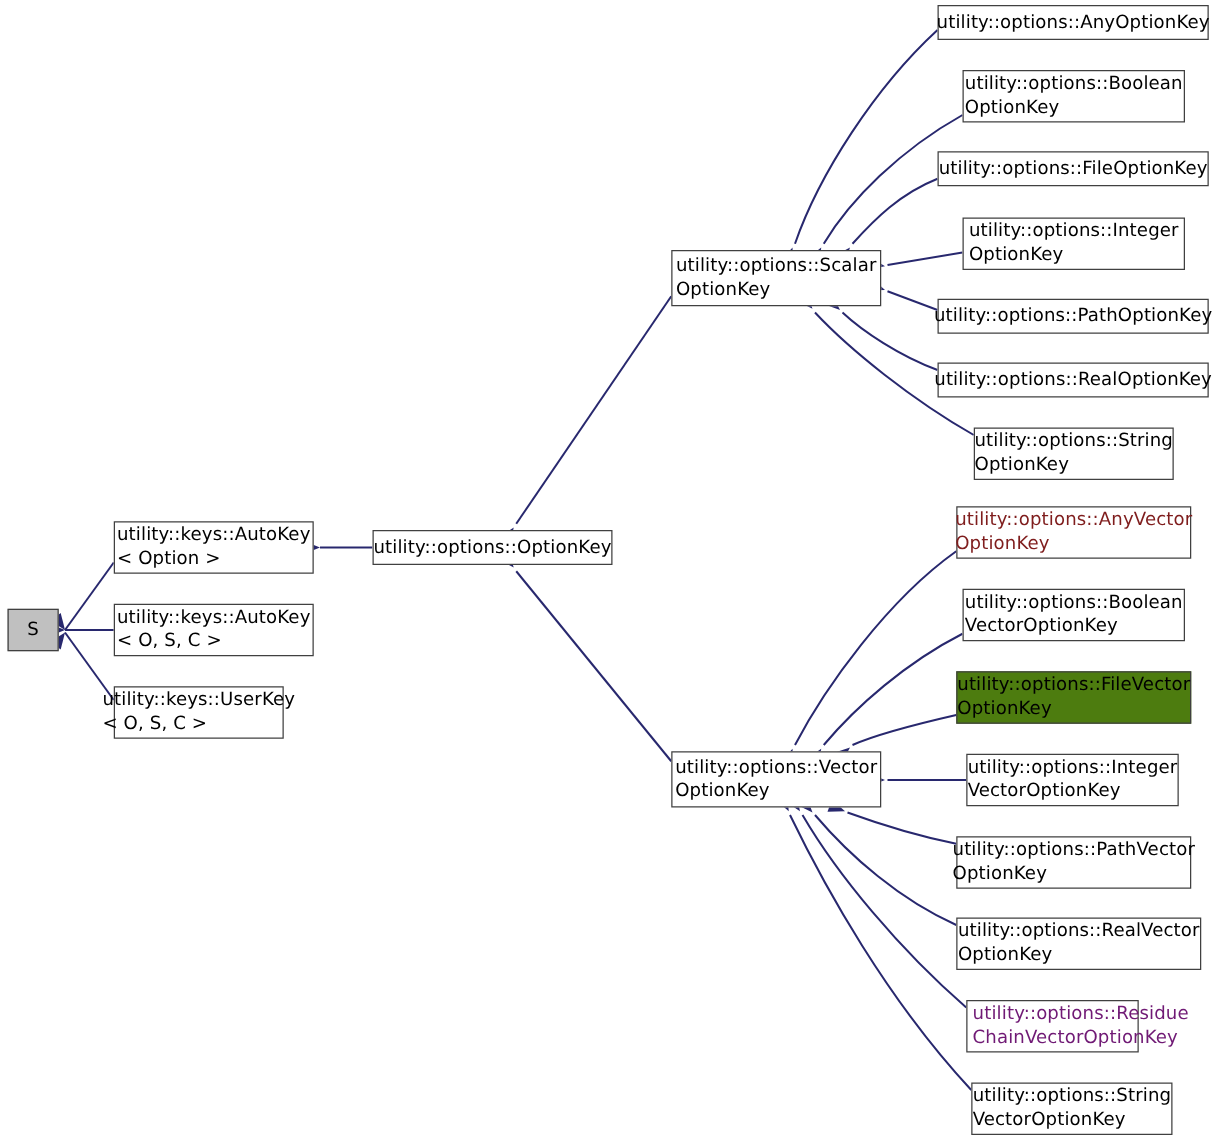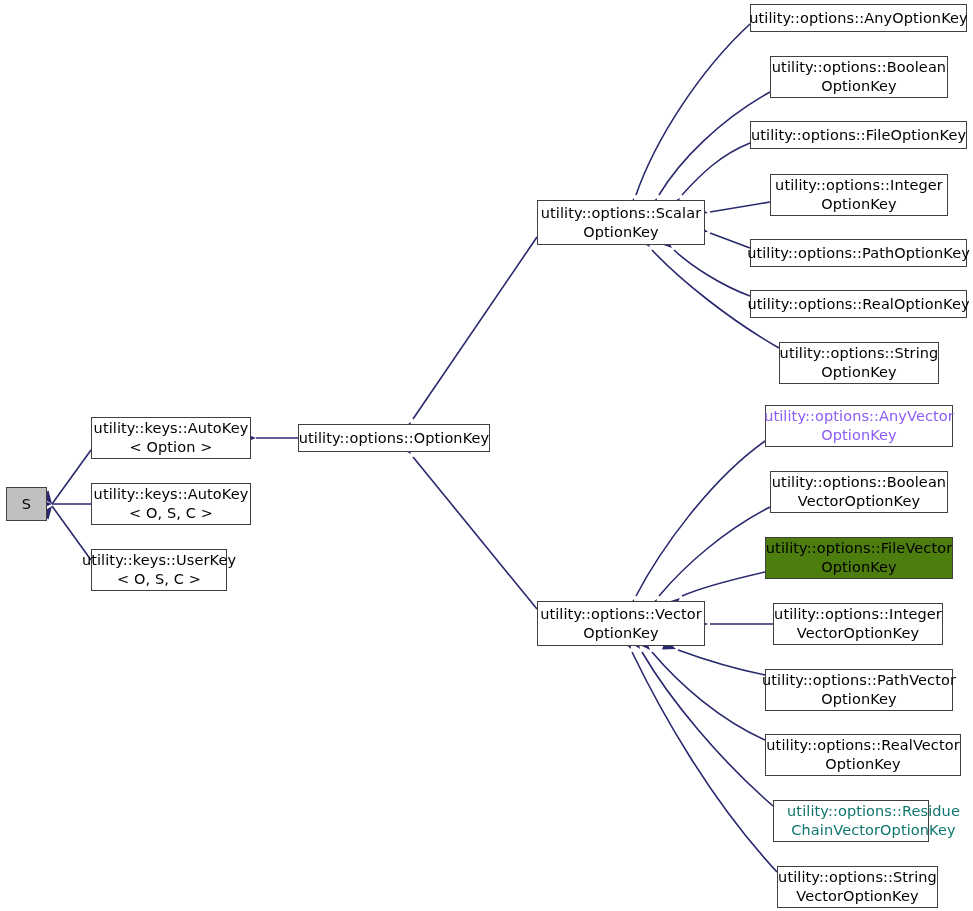--- a/index.html
+++ b/index.html
@@ -23,21 +23,21 @@
     width: 973px;
     height: 911px;
     pointer-events: none;
   }
   .node {
     position: absolute;
     box-sizing: border-box;
     display: flex;
     align-items: center;
     justify-content: center;
-    text-align: center;
+    text-align: left;
     background: #ffffff;
     border: 1px solid #404040;
     color: #000000;
     font-size: 14.5px;
     line-height: 19px;
     letter-spacing: 0.1px;
     white-space: pre-line;
     z-index: 2;
   }
   .node.root {
@@ -154,29 +154,29 @@
     <div class="node" style="left: 750px; top: 4px; width: 217px; height: 28px; background: rgb(255, 255, 255); border-color: rgb(64, 64, 64); color: rgb(0, 0, 0);"><span class="label">utility::options::AnyOptionKey</span></div>
     <div class="node" style="left: 770px; top: 56px; width: 178px; height: 42px; background: rgb(255, 255, 255); border-color: rgb(64, 64, 64); color: rgb(0, 0, 0);"><span class="label">utility::options::Boolean
 OptionKey</span></div>
     <div class="node" style="left: 750px; top: 121px; width: 217px; height: 28px; background: rgb(255, 255, 255); border-color: rgb(64, 64, 64); color: rgb(0, 0, 0);"><span class="label">utility::options::FileOptionKey</span></div>
     <div class="node" style="left: 770px; top: 174px; width: 178px; height: 42px; background: rgb(255, 255, 255); border-color: rgb(64, 64, 64); color: rgb(0, 0, 0);"><span class="label">utility::options::Integer
 OptionKey</span></div>
     <div class="node" style="left: 750px; top: 290px; width: 217px; height: 28px; background: rgb(255, 255, 255); border-color: rgb(64, 64, 64); color: rgb(0, 0, 0);"><span class="label">utility::options::RealOptionKey</span></div>
     <div class="node" style="left: 750px; top: 239px; width: 217px; height: 28px; background: rgb(255, 255, 255); border-color: rgb(64, 64, 64); color: rgb(0, 0, 0);"><span class="label">utility::options::PathOptionKey</span></div>
     <div class="node" style="left: 779px; top: 342px; width: 160px; height: 42px; background: rgb(255, 255, 255); border-color: rgb(64, 64, 64); color: rgb(0, 0, 0);"><span class="label">utility::options::String
 OptionKey</span></div>
-    <div class="node" style="left: 765px; top: 405px; width: 188px; height: 42px; background: rgb(255, 255, 255); border-color: rgb(64, 64, 64); color: #8b5cf6;"><span class="label">utility::options::AnyVector
+    <div class="node" style="left: 765px; top: 405px; width: 188px; height: 42px; background: rgb(255, 255, 255); border-color: rgb(64, 64, 64); color: #7f1d1d;"><span class="label">utility::options::AnyVector
 OptionKey</span></div>
     <div class="node" style="left: 770px; top: 471px; width: 178px; height: 42px; background: rgb(255, 255, 255); border-color: rgb(64, 64, 64); color: rgb(0, 0, 0);"><span class="label">utility::options::Boolean
 VectorOptionKey</span></div>
     <div class="node" style="left: 765px; top: 537px; width: 188px; height: 42px; background: #4d7c0f; border-color: rgb(64, 64, 64); color: rgb(0, 0, 0);"><span class="label">utility::options::FileVector
 OptionKey</span></div>
     <div class="node" style="left: 773px; top: 603px; width: 170px; height: 42px; background: rgb(255, 255, 255); border-color: rgb(64, 64, 64); color: rgb(0, 0, 0);"><span class="label">utility::options::Integer
 VectorOptionKey</span></div>
     <div class="node" style="left: 765px; top: 669px; width: 188px; height: 42px; background: rgb(255, 255, 255); border-color: rgb(64, 64, 64); color: rgb(0, 0, 0);"><span class="label">utility::options::PathVector
 OptionKey</span></div>
     <div class="node" style="left: 765px; top: 734px; width: 196px; height: 42px; background: rgb(255, 255, 255); border-color: rgb(64, 64, 64); color: rgb(0, 0, 0);"><span class="label">utility::options::RealVector
 OptionKey</span></div>
-    <div class="node" style="left: 773px; top: 800px; width: 156px; height: 42px; background: rgb(255, 255, 255); border-color: rgb(64, 64, 64); color: #0f766e; padding-left: 45px;"><span class="label">utility::options::Residue
+    <div class="node" style="left: 773px; top: 800px; width: 138px; height: 42px; background: rgb(255, 255, 255); border-color: rgb(64, 64, 64); color: #701a75; padding-left: 45px;"><span class="label">utility::options::Residue
 ChainVectorOptionKey</span></div>
     <div class="node" style="left: 777px; top: 866px; width: 161px; height: 42px; background: rgb(255, 255, 255); border-color: rgb(64, 64, 64); color: rgb(0, 0, 0);"><span class="label">utility::options::String
 VectorOptionKey</span></div>
   </div>
 
 </body></html>

